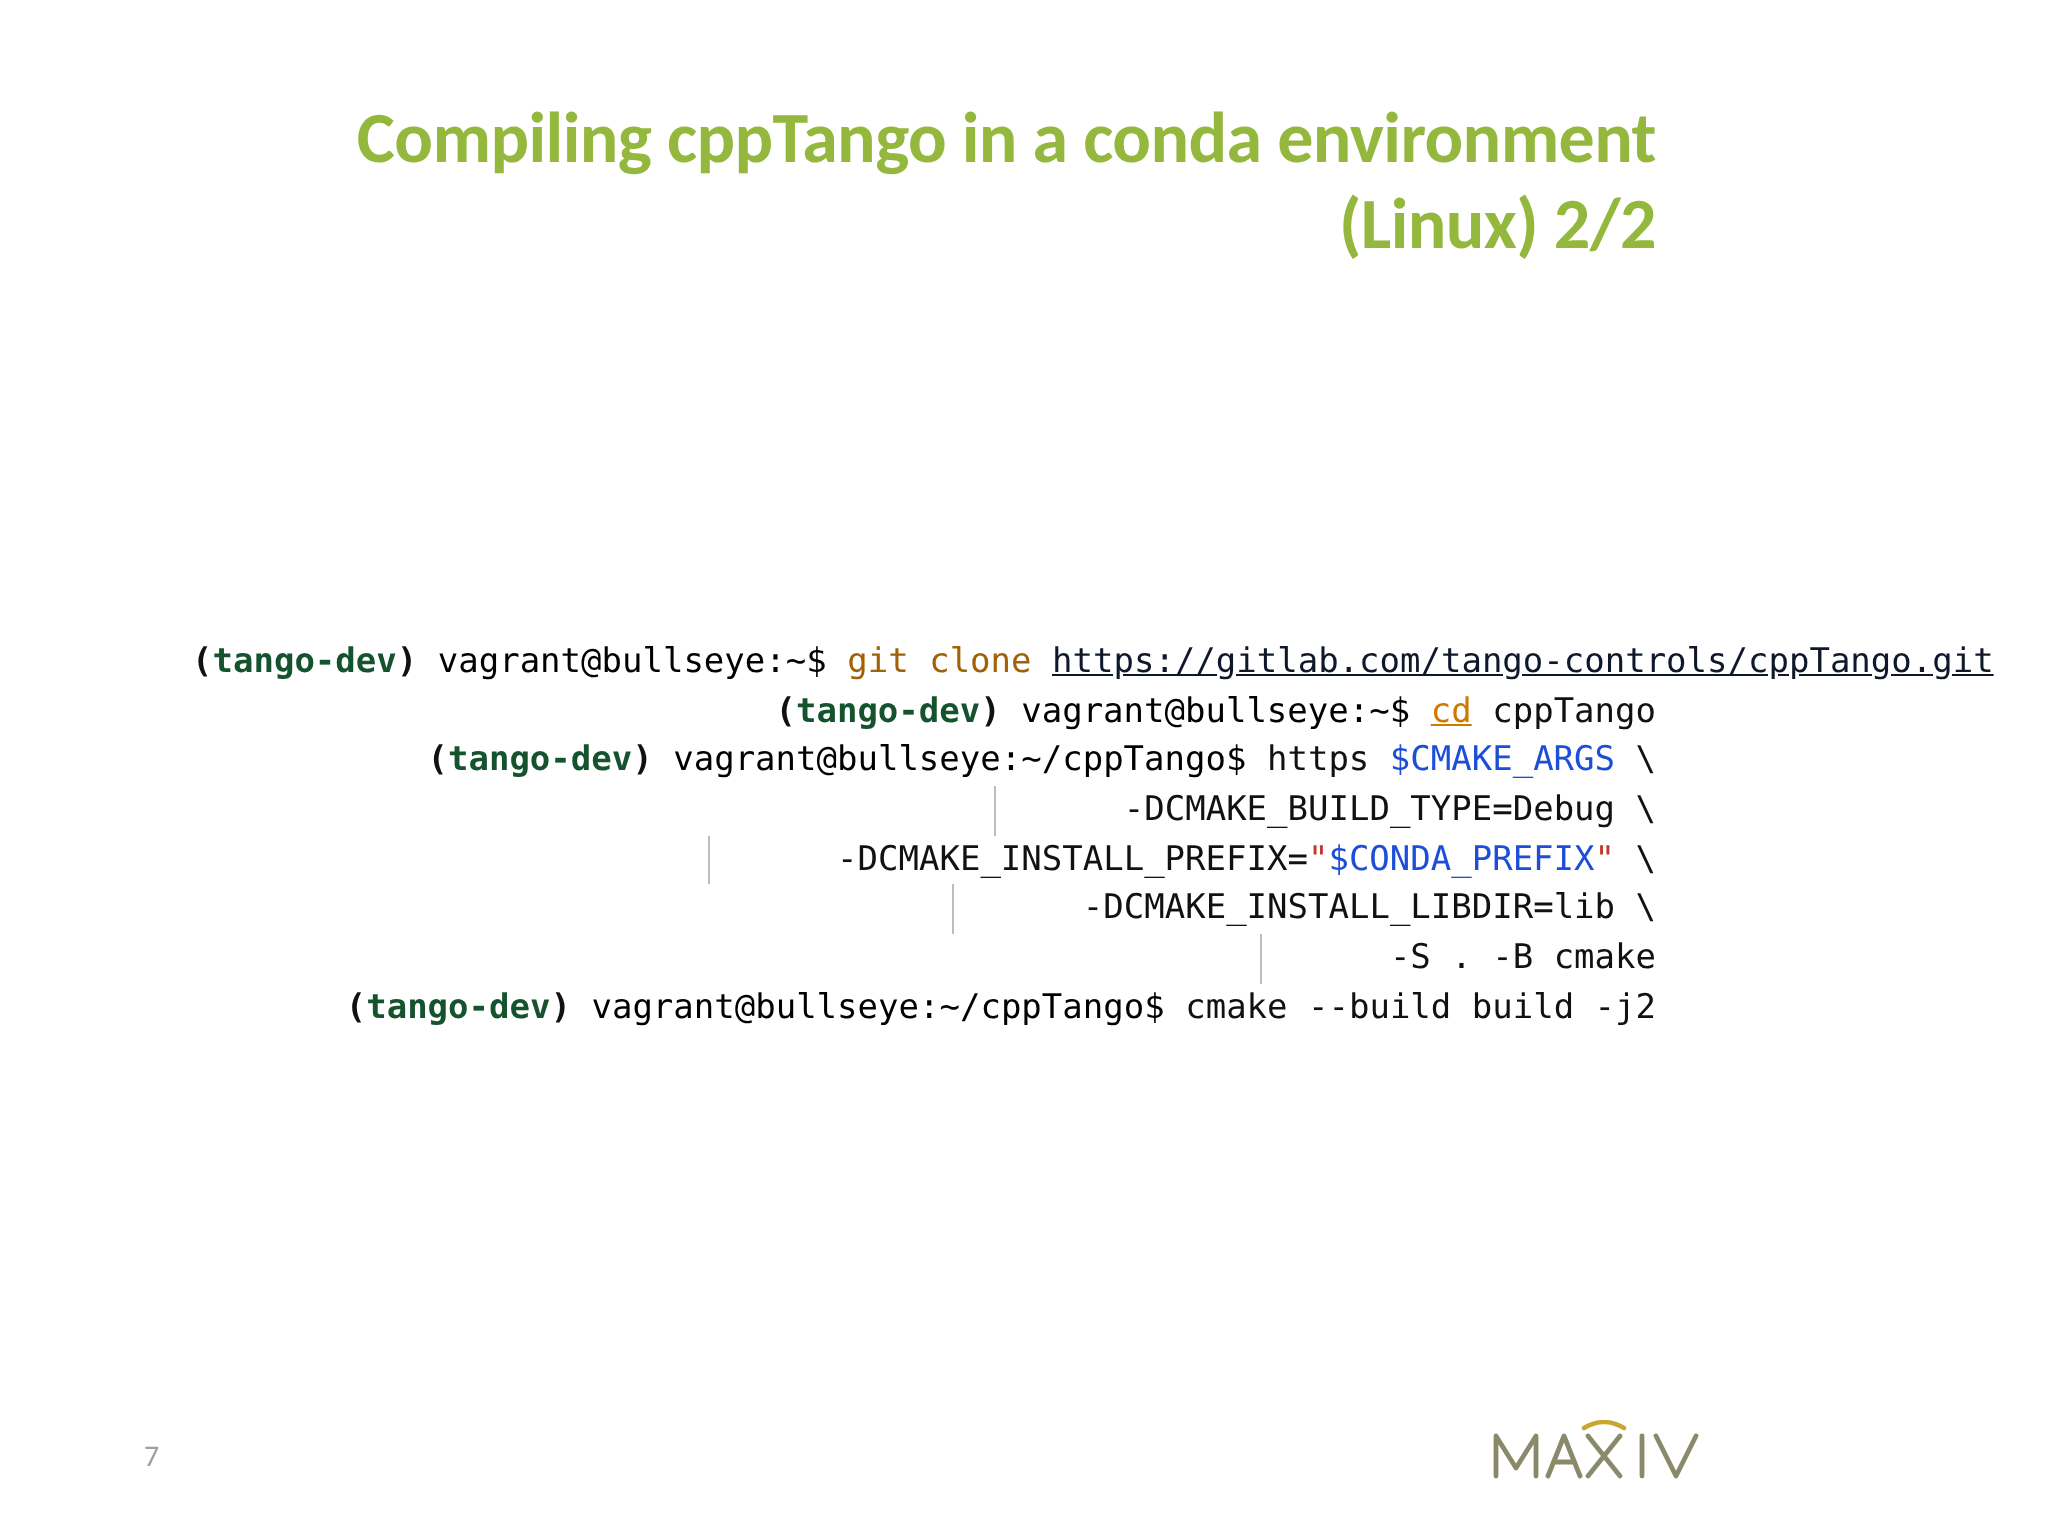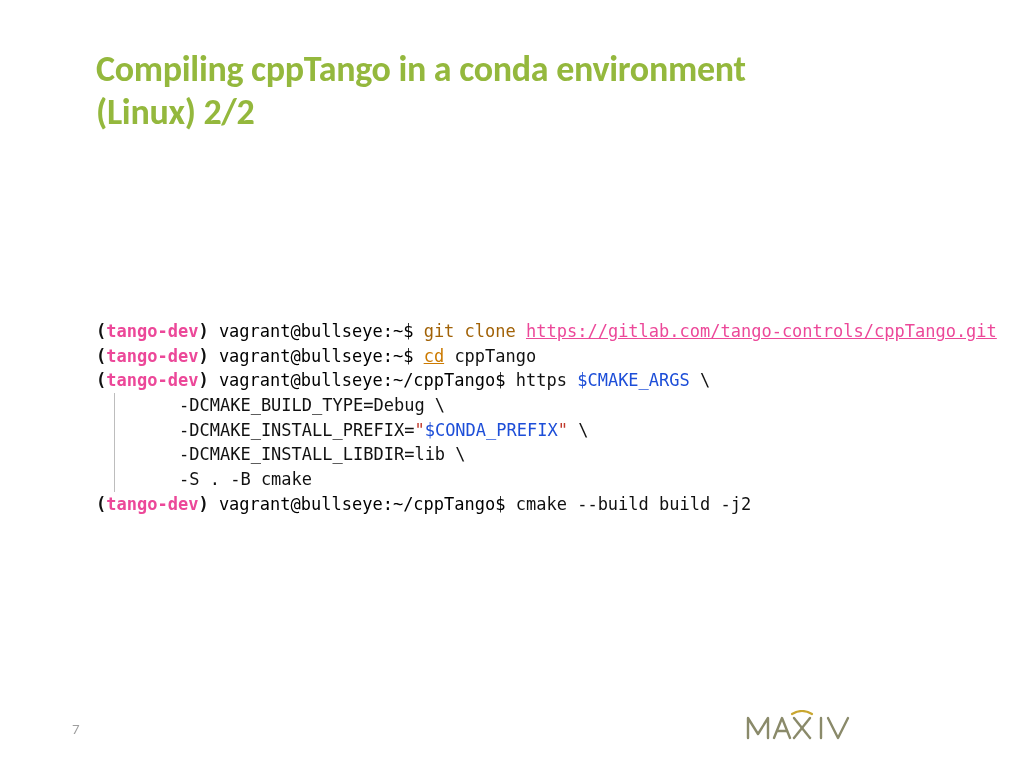--- a/index.html
+++ b/index.html
@@ -1,28 +1,28 @@
 <!DOCTYPE html>
 <html><head>
 <meta charset="utf-8">
 <style>
   * { margin: 0; padding: 0; box-sizing: border-box; }
   html, body { width: 1024px; height: 768px; background: #ffffff; font-family: Calibri, Arial, sans-serif; position: relative; overflow: hidden; }
-  .slide { width: 900px; height: 768px; position: relative; padding: 48px 72px 40px 96px; }
+  .slide { width: 900px; height: 768px; position: relative; padding: 48px 72px 40px 96px; text-align: right; }
   .title { font-size: 36px; font-weight: 700; color: #94b83d; line-height: 1.2; margin-bottom: 160px; letter-spacing: -0.3px; }
   .terminal { font-family: "Menlo", "Consolas", "DejaVu Sans Mono", monospace; font-size: 17px; line-height: 1.45; white-space: pre; color: #111; }
-  .env { color: #ec4899; font-weight: 700; }
+  .env { color: #14532d; font-weight: 700; }
   .paren{ color:#111; font-weight:700;}
   .host { color: #000000; font-weight: 400; }
   .cmd-git { color: #a16207; }
   .cmd-cd  { color: #cc7a00; text-decoration: underline; }
   .args { color: #111; }
   .var   { color: #1d4ed8; }
   .str   { color: #c0392b; }
-  .link  { color: #ec4899; text-decoration: underline; }
+  .link  { color: #0f172a; text-decoration: underline; }
   .indent { display:inline-block; padding-left: 64px; border-left: 1px solid #bdbdbd; margin-left: 18px; }
   .pagenum { position: absolute; left: 72px; bottom: 30px; color: #9e9e9e; font-size: 15px; }
   .logo { position: absolute; right: 44px; bottom: 24px; }
   .logo svg { display:block; }
 </style>
 </head>
 <body>
 
 <div class="slide">
 

